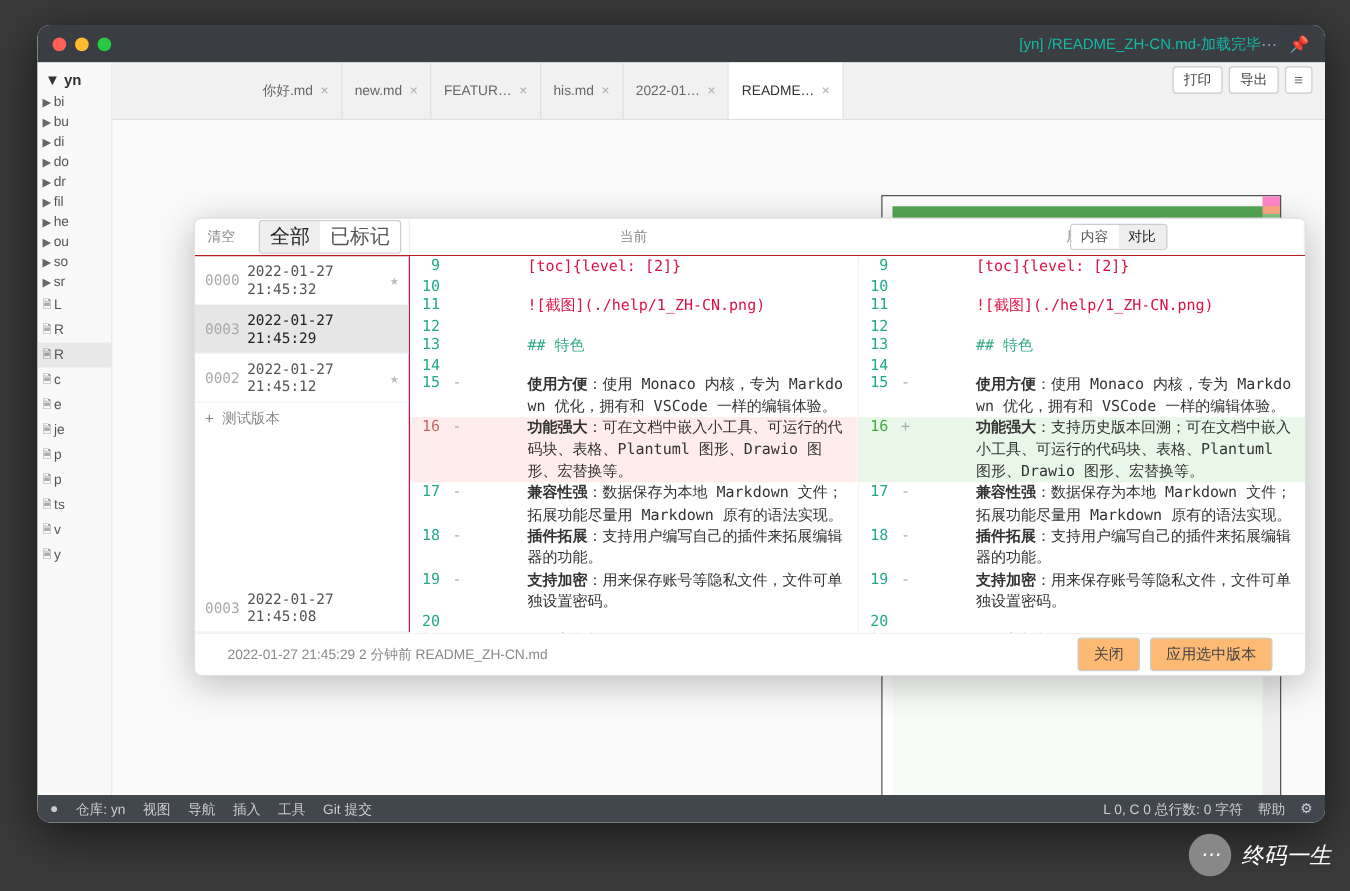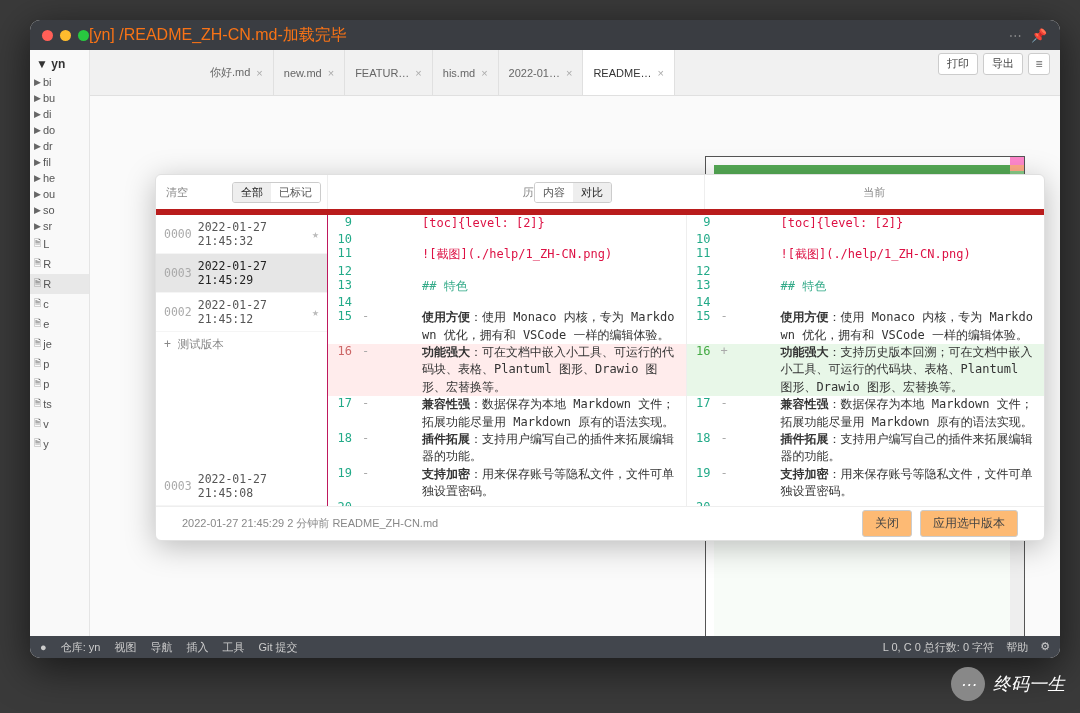--- a/index.html
+++ b/index.html
@@ -4,21 +4,21 @@
 <style>
 * { margin: 0; padding: 0; box-sizing: border-box; }
 body { font-family: -apple-system, "Helvetica Neue", Arial, sans-serif; font-size: 12px; background: #3a3a3a; color: #333; width: 1080px; height: 713px; overflow: hidden; position: relative; }
 .window { position: absolute; left: 30px; top: 20px; right: 20px; bottom: 55px; background: #fff; border-radius: 10px; box-shadow: 0 10px 40px rgba(0,0,0,0.6); overflow: hidden; display: flex; flex-direction: column; }
 .titlebar { height: 30px; background: #3a3d42; display: flex; align-items: center; padding: 0 12px; color: #bbb; font-size: 12px; }
 .traffic { display: flex; gap: 7px; }
 .traffic span { width: 11px; height: 11px; border-radius: 50%; display: inline-block; }
 .t-red { background: #ff5f57; }
 .t-yellow { background: #febc2e; }
 .t-green { background: #28c840; }
-.titlebar-title { flex: 1; text-align: left; font-size: 16px; color: #f97316; }
+.titlebar-title { flex: 1; text-align: right; font-size: 12px; color: #14b8a6; }
 .titlebar-right { display:flex; gap:10px; color:#999; font-size:13px; }
 .main { flex: 1; display: flex; overflow: hidden; background:#f5f5f5; }
 .sidebar { width: 60px; background: #f9f9f9; border-right: 1px solid #e5e5e5; padding-top: 4px; overflow:hidden;}
 .sidebar-head { font-weight:bold; padding:3px 6px; font-size:12px; color:#333;}
 .sidebar-item { padding: 2px 4px; font-size: 11px; color: #555; white-space: nowrap; overflow: hidden; text-overflow: ellipsis; display:flex; align-items:center; gap:2px;}
 .sidebar-item .tri { font-size:9px; color:#666; }
 .sidebar-item.sel { background:#e8e8e8; }
 .content { flex: 1; position: relative; display:flex; flex-direction:column; }
 .tabs { height: 46px; background: #f1f1f1; border-bottom: 1px solid #e0e0e0; display: flex; align-items: center; padding-left: 110px; }
 .tab { height: 100%; padding: 0 10px; display: flex; align-items: center; gap: 6px; font-size: 11px; color: #666; border-right: 1px solid #e0e0e0; cursor:pointer; }
@@ -27,24 +27,24 @@
 .top-buttons { position:absolute; right:10px; top:3px; display:flex; gap:5px;}
 .btn-sm { background:#fff; border:1px solid #ccc; border-radius:3px; padding:2px 8px; font-size:11px; color:#444; cursor:pointer;}
 .icon-btn { width:22px; height:22px; border:1px solid #ccc; border-radius:3px; background:#fff; display:flex; align-items:center; justify-content:center; cursor:pointer; color:#666;}
 .body-area { flex:1; position:relative; background:#fafafa; }
 .statusbar { height:22px; background:#42464d; color:#ccc; font-size:11px; display:flex; align-items:center; padding:0 10px; gap:14px;}
 .statusbar .right { margin-left:auto; display:flex; gap:12px;}
 .statusbar span { cursor:default; }
 
 
 .modal { position:absolute; left:65px; right:15px; top:78px; bottom:95px; background:#fff; border-radius:6px; box-shadow:0 6px 30px rgba(0,0,0,0.25); display:flex; flex-direction:column; overflow:hidden; border:1px solid #e0e0e0;}
-.modal-head { height:40px; display:flex; border-bottom:6px solid #b91c1c;gap:36px; }
+.modal-head { height:30px; display:flex; border-bottom:1px solid #b91c1c; }
 .hist-head { width:172px; display:flex; align-items:center; border-right:1px solid #eee; font-size:11px; color:#666;}
 .clear-link { padding:0 10px; color:#888; cursor:pointer;}
-.pill-group { display:flex; border:1px solid #ccc; border-radius:3px; overflow:hidden; font-size:11px; margin-left:auto; margin-right:6px;}
+.pill-group { display:flex; border:1px solid #ccc; border-radius:3px; overflow:hidden; font-size:16px; margin-left:auto; margin-right:6px;}
 .pill { padding:2px 8px; background:#fff; color:#555; cursor:pointer;}
 .pill.active { background:#eee; color:#222;}
 .diff-head { flex:1; display:flex; }
 .diff-col-head { flex:1; display:flex; align-items:center; justify-content:center; position:relative; font-size:11px; color:#888;}
 .view-toggle { position:absolute; left:170px; display:flex; border:1px solid #ccc; border-radius:3px; overflow:hidden; font-size:11px;}
 .modal-body { flex:1; display:flex; overflow:hidden;}
 .hist-list { width:172px; border-right:1px solid #be185d; display:flex; flex-direction:column; font-family:"Menlo","Consolas",monospace; font-size:11.5px;}
 .hist-item { padding:5px 8px; display:flex; align-items:center; gap:6px; color:#555; cursor:pointer; border-bottom:1px solid #f5f5f5;}
 .hist-item .idx { color:#aaa; }
 .hist-item.sel { background:#e6e6e6; color:#222;}
@@ -242,29 +242,29 @@
         <div class="modal">
           <div class="modal-head">
             <div class="hist-head">
               <span class="clear-link">清空</span>
               <span class="pill-group">
                 <span class="pill active">全部</span>
                 <span class="pill">已标记</span>
               </span>
             </div>
             <div class="diff-head">
+              <div class="diff-col-head">
+                <span>当前</span>
+              </div>
               <div class="diff-col-head" style="border-right:1px solid #eee;">
                 <span>历史</span>
                 <span class="view-toggle">
                   <span class="pill">内容</span>
                   <span class="pill active">对比</span>
                 </span>
-              </div>
-              <div class="diff-col-head">
-                <span>当前</span>
               </div>
             </div>
           </div>
 
           <div class="modal-body">
             <div class="hist-list">
               <div id="hist-items">
                   <div class="hist-item">
                     <span class="idx">0000</span>
                     <span>2022-01-27 21:45:32</span>

